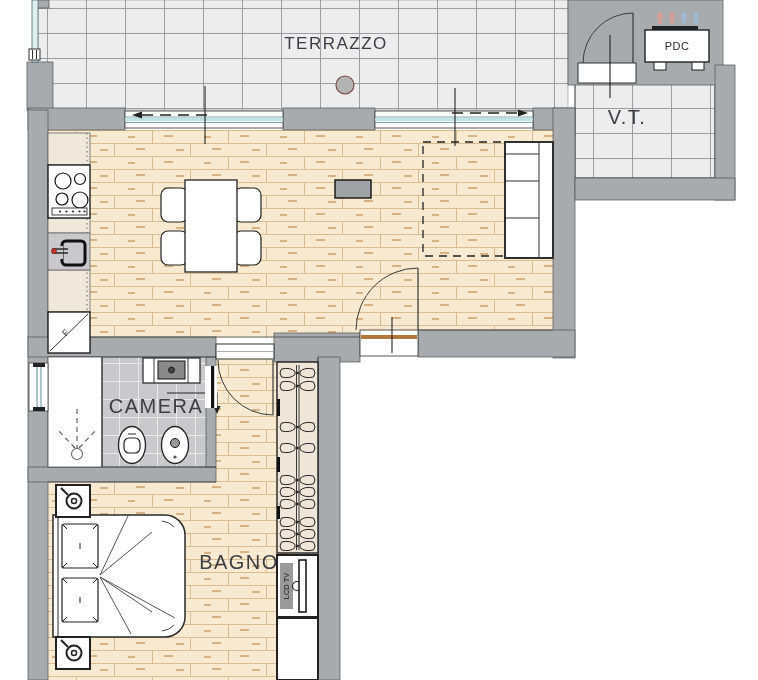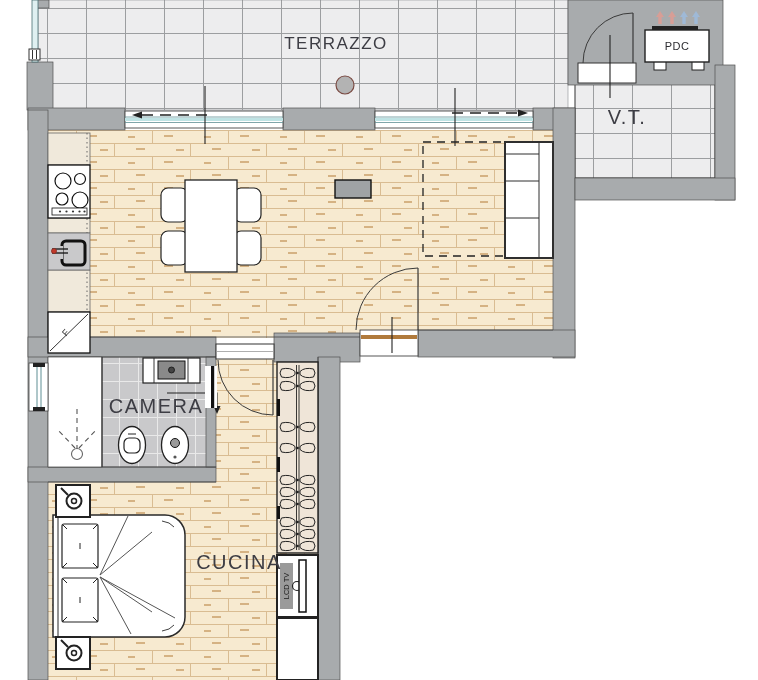--- a/index.html
+++ b/index.html
@@ -295,15 +295,15 @@
       <circle cx="297" cy="586" r="4.5" fill="#fff" stroke="#222" stroke-width="1.2"></circle>
       <rect x="299" y="560" width="7" height="52" fill="#fff" stroke="#111" stroke-width="1.5"></rect>
     </g>
     <rect x="277" y="618" width="41" height="62" fill="#fff" stroke="#222" stroke-width="2"></rect>
   </g>
 </svg>
 
 <div class="room-label" style="left:336px;top:44px;font-size:17px;">TERRAZZO</div>
 <div class="room-label" style="left:627px;top:117px;">V.T.</div>
 <div class="room-label" style="left:156px;top:406px;">CAMERA</div>
-<div class="room-label" style="left:239px;top:562px;">CUCINA</div>
+<div class="room-label" style="left:239px;top:562px;">BAGNO</div>
 <div class="small-label" style="left:677px;top:46px;">PDC</div>
 </div>
 
 </body></html>

